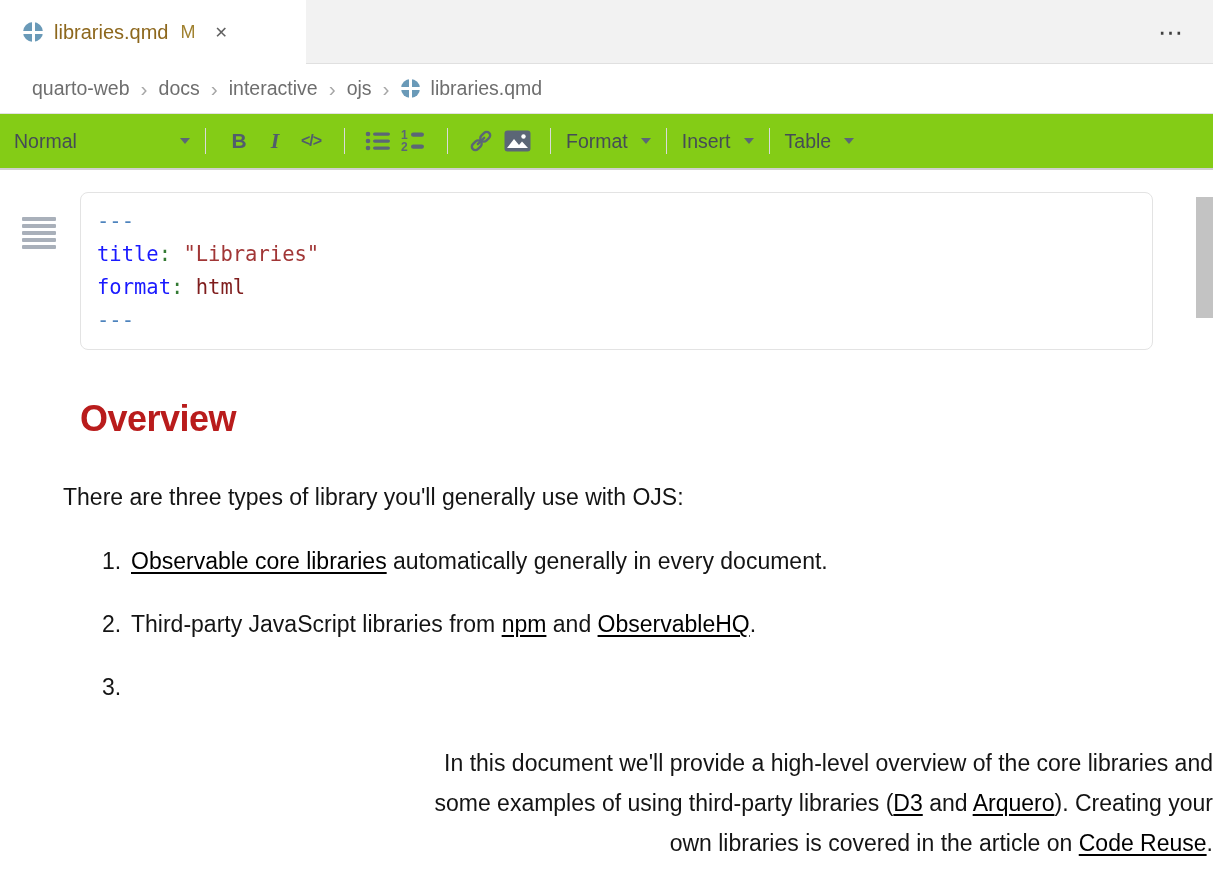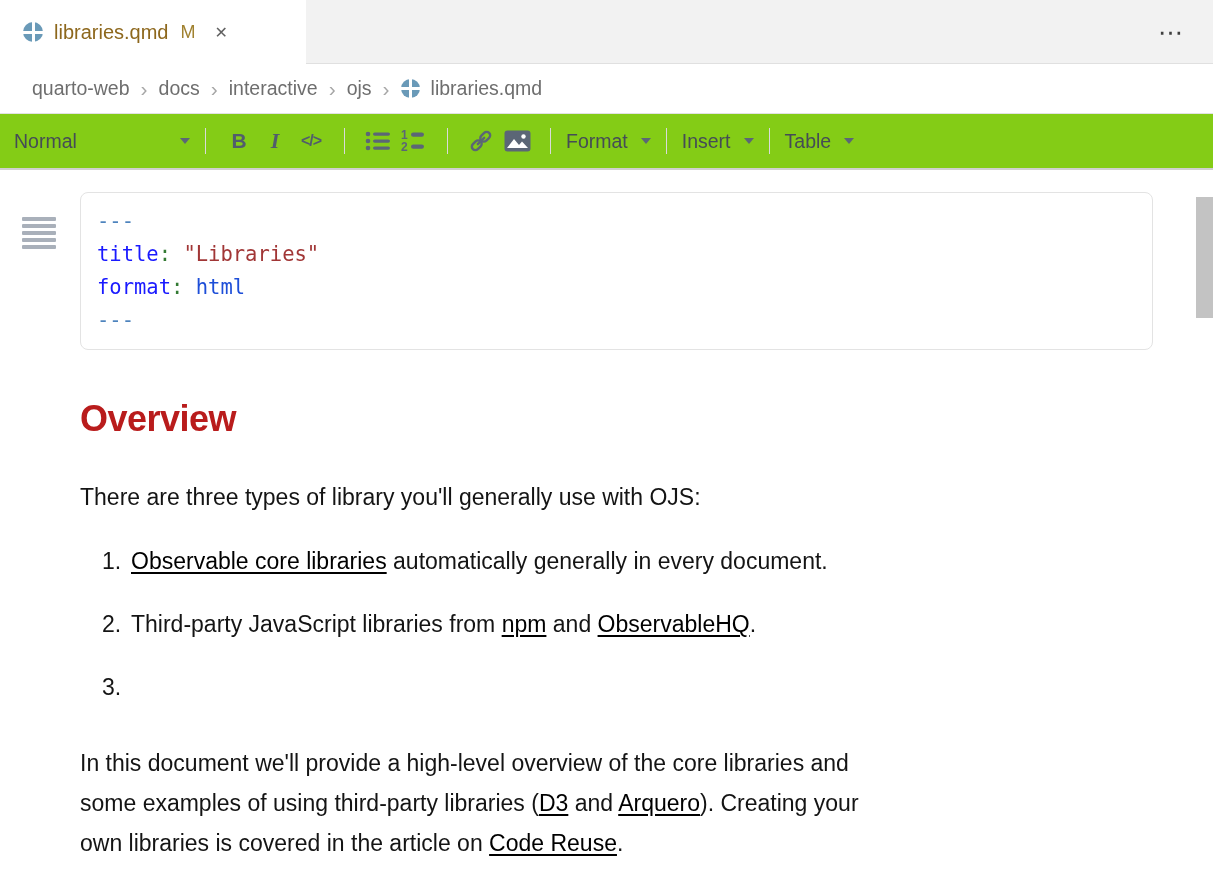--- a/index.html
+++ b/index.html
@@ -63,31 +63,31 @@
   .drag-handle span { width: 34px; height: 4px; background: #a9b0ba; border-radius: 1px; }
 
   .yaml-block { margin: 22px 0 0 80px; width: 1073px; border: 1px solid #e3e3e3;
     border-radius: 8px; padding: 12px 16px;
     font-family: "DejaVu Sans Mono", monospace; font-size: 20.5px; line-height: 33px;
     color: #1a1a1a; cursor: text; }
   .tok-delim { color: #4d83bd; }
   .tok-key   { color: #1a1aff; }
   .tok-colon { color: #337a33; }
   .tok-str   { color: #a13636; }
-  .tok-plain { color: #1d4ed8; }
+  .tok-plain { color: #7f1d1d; }
 
   .doc-h1 { margin: 48px 0 0 80px; font-size: 36px; font-weight: 700;
     color: #b91c1c; letter-spacing: -0.5px; }
-  .para { margin-left: 80px; font-size: 23px; color: #141414; }
+  .para { margin-left: 63px; font-size: 23px; color: #141414; }
   .intro { margin-top: 44px; }
   .olist { margin: 37px 0 0 80px; }
   .list-row { display: flex; margin-bottom: 36px; font-size: 23px; color: #141414; }
   .num { flex: 0 0 20px; margin-left: 22px; margin-right: 9px; }
   .closing { margin-top: 42px; }
-  .para-line { line-height: 40px; white-space: nowrap; }
+  .para-line { line-height: 40px; white-space: nowrap; text-align: right; }
   .doc-link { color: #000000; text-decoration: underline;
     text-underline-offset: 3px; cursor: pointer; }
 </style>
 </head>
 <body>
 
 <div class="tabbar">
   <div class="tab">
     <span class="quarto-dot"></span>
     <span class="tab-title">libraries.qmd</span>

